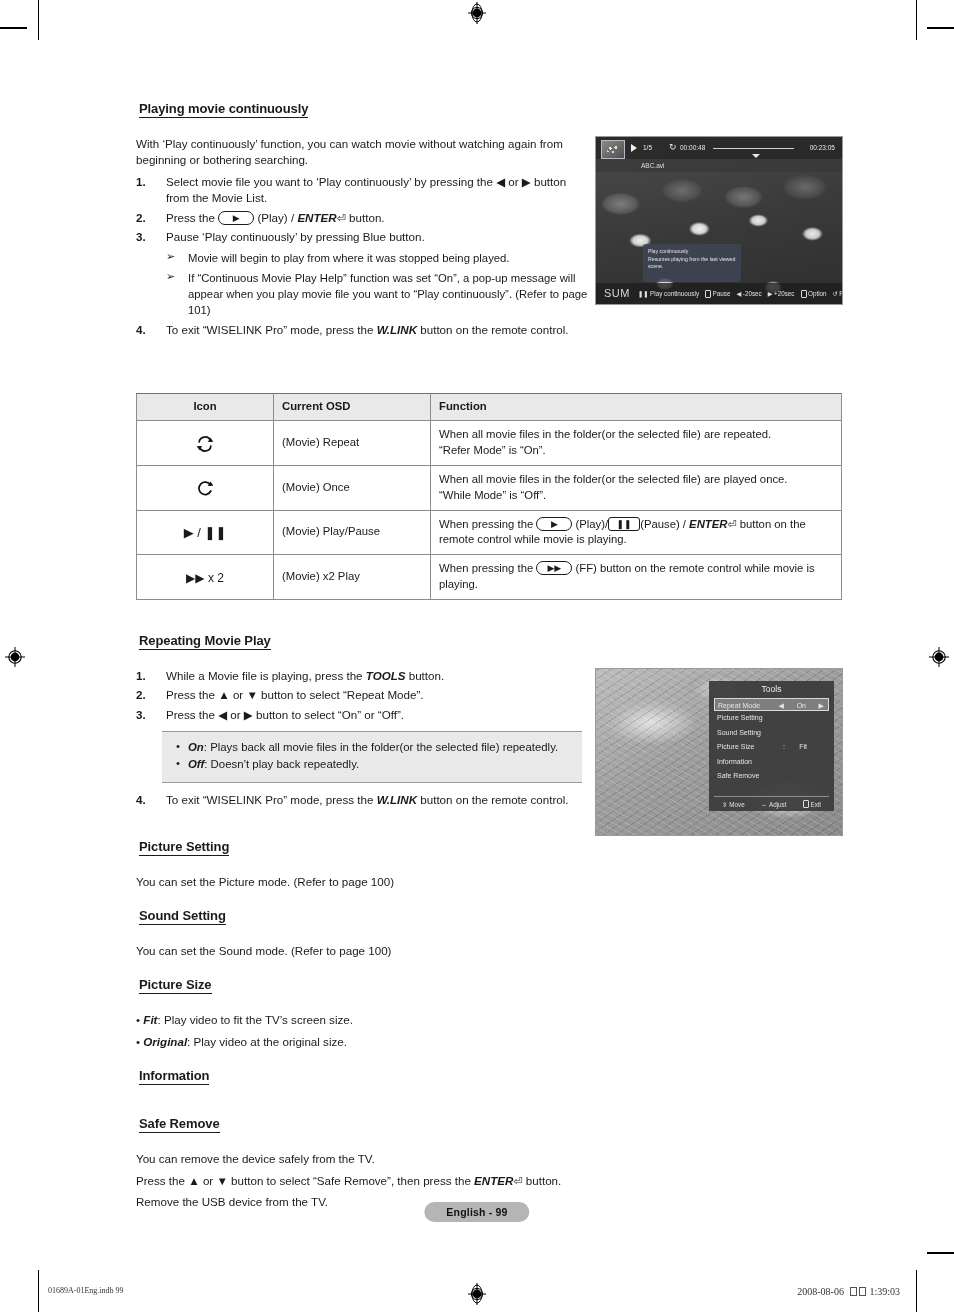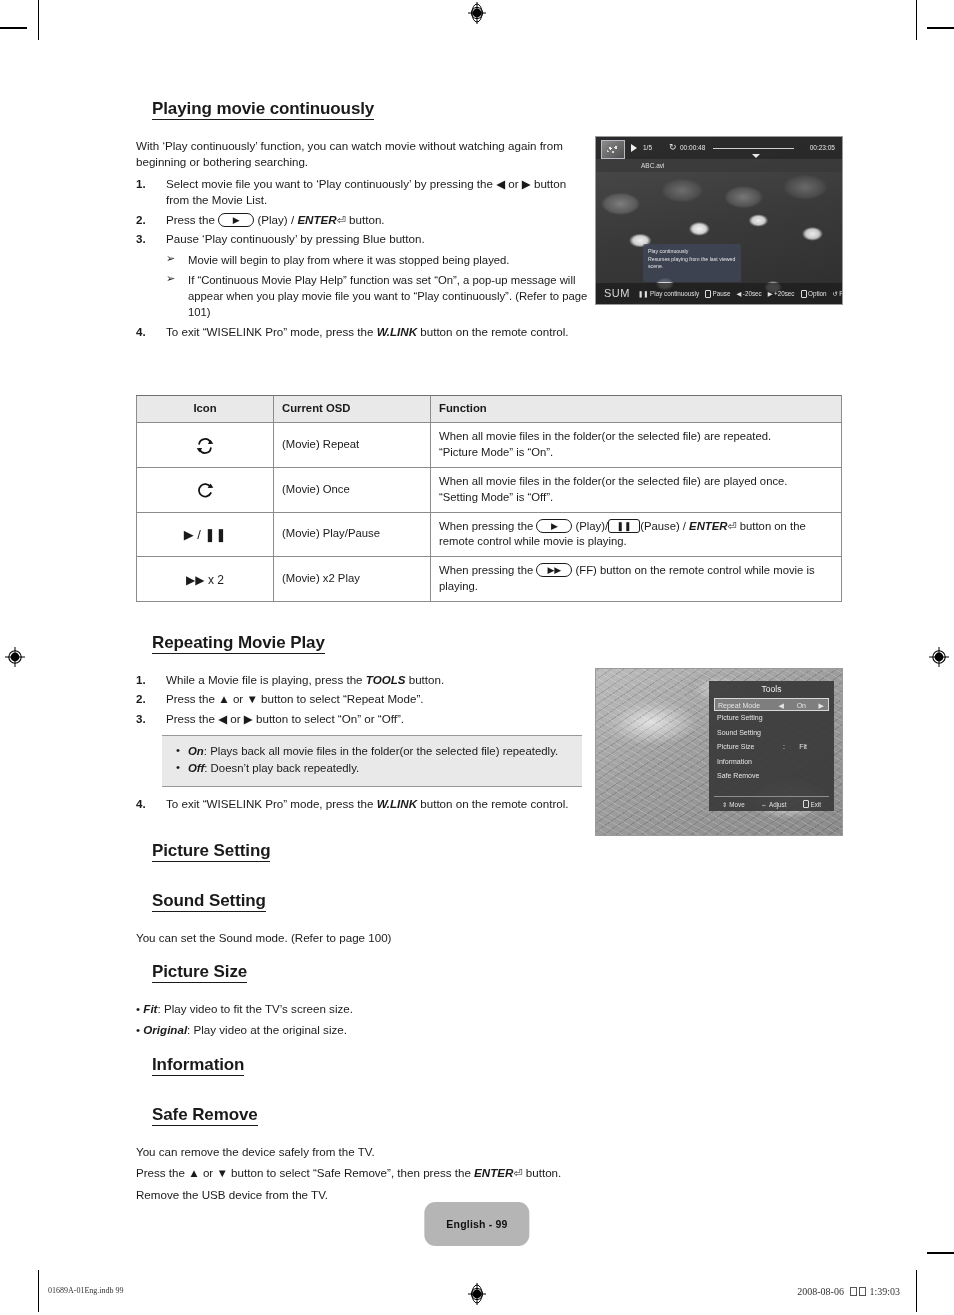--- a/index.html
+++ b/index.html
@@ -26,23 +26,23 @@
 
   
   .page {
     position: absolute;
     left: 136px;
     top: 100px;
     width: 706px;
   }
 
   h3.sec-head {
-    font-size: 17px;
+    font-size: 13px;
     font-weight: bold;
-    margin: 0 0 9px 16px;
+    margin: 0 0 9px 3px;
     padding-bottom: 2px;
     display: inline-block;
     border-bottom: 1.4px solid #1a1a1a;
     letter-spacing: -0.1px;
   }
   .head-wrap { line-height: 1; margin-bottom: 9px; }
 
   p.body-text {
     font-size: 11.6px;
     line-height: 1.42;
@@ -337,21 +337,21 @@
   
   .page-badge {
     position: absolute;
     left: 50%;
     transform: translateX(-50%);
     top: 1202px;
     background: #b5b5b5;
     color: #111;
     font-size: 10.5px;
     font-weight: bold;
-    padding: 16px 22px;
+    padding: 4px 22px;
     border-radius: 11px;
     letter-spacing: 0.2px;
   }
   .foot-left {
     position: absolute;
     left: 48px; top: 1286px;
     font-family: "Liberation Serif", serif;
     font-size: 8px;
     color: #333;
   }
@@ -465,34 +465,34 @@
           <svg width="20" height="20" viewBox="0 0 24 24" style="vertical-align:middle;">
             <path d="M5 9.5 A7 7 0 0 1 18.5 8.2" fill="none" stroke="#111" stroke-width="2.1" stroke-linecap="round"></path>
             <path d="M19 14.5 A7 7 0 0 1 5.5 15.8" fill="none" stroke="#111" stroke-width="2.1" stroke-linecap="round"></path>
             <polygon points="18.6,4.5 22,9.2 15.4,9.6" fill="#111"></polygon>
             <polygon points="5.4,19.5 2,14.8 8.6,14.4" fill="#111"></polygon>
           </svg>
         </td>
         <td class="c2">(Movie) Repeat</td>
         <td class="c3">
           <span>When all movie files in the folder(or the selected file) are repeated.</span><br>
-          <span>“Picture Mode” is “On”.</span>
+          <span>“Refer Mode” is “On”.</span>
         </td>
       </tr>
       <tr>
         <td class="c1">
           <svg width="20" height="20" viewBox="0 0 24 24" style="vertical-align:middle;">
             <path d="M18.5 8.2 A7.5 7.5 0 1 0 19 15.6" fill="none" stroke="#111" stroke-width="2.1" stroke-linecap="round"></path>
             <polygon points="18.6,4.3 22,9.3 15.2,9.7" fill="#111"></polygon>
           </svg>
         </td>
         <td class="c2">(Movie) Once</td>
         <td class="c3">
           <span>When all movie files in the folder(or the selected file) are played once.</span><br>
-          <span>“Setting Mode” is “Off”.</span>
+          <span>“While Mode” is “Off”.</span>
         </td>
       </tr>
       <tr>
         <td class="c1">
           <span style="font-size:13px;">▶ / ❚❚</span>
         </td>
         <td class="c2">(Movie) Play/Pause</td>
         <td class="c3"><span>When pressing the </span><span class="key">▶</span><span> (Play)/</span><span class="key sq">❚❚</span><span>(Pause) / </span><b>ENTER</b><span class="enter-icon"> ⏎</span><span> button on the remote control while movie is playing.</span></td>
       </tr>
       <tr>
@@ -544,20 +544,21 @@
         <span class="num">4.</span>
         <span>To exit “WISELINK Pro” mode, press the </span><b>W.LINK</b><span> button on the remote control.</span>
       </li>
     </ol>
   </div>
 
   <div style="height:26px;"></div>
   <div class="head-wrap">
     <h3 class="sec-head">Picture Setting</h3>
   </div>
+  <p class="body-text">You can set the Picture mode. (Refer to page 100)</p>
 
   <div style="height:12px;"></div>
   <div class="head-wrap">
     <h3 class="sec-head">Sound Setting</h3>
   </div>
   <p class="body-text">You can set the Sound mode. (Refer to page 100)</p>
 
   <div style="height:12px;"></div>
   <div class="head-wrap">
     <h3 class="sec-head">Picture Size</h3>

